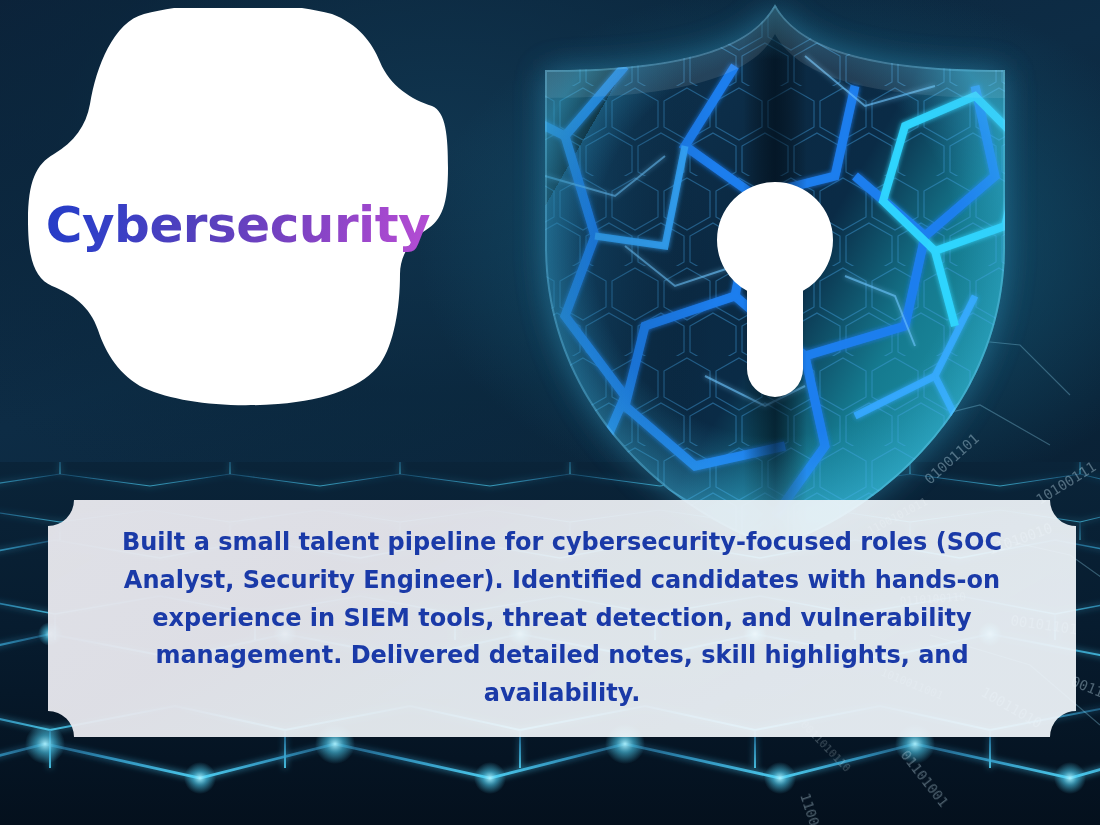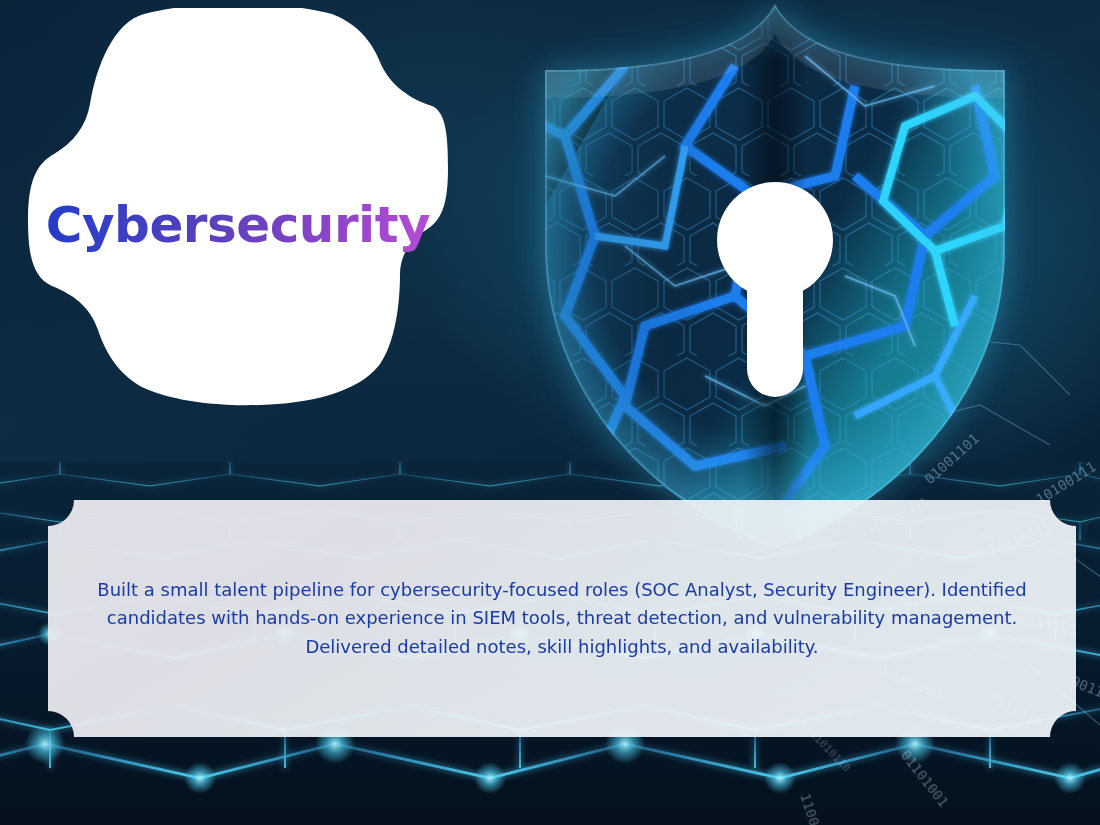--- a/index.html
+++ b/index.html
@@ -85,23 +85,23 @@
   .panel-text {
     position: absolute;
     inset: 0;
     display: flex;
     align-items: center;
     justify-content: center;
     padding: 16px 46px;
     box-sizing: border-box;
     text-align: center;
     color: #1a3aa8;
-    font-size: 18px;
+    font-size: 24px;
     line-height: 1.58;
-    font-weight: 400;
+    font-weight: 700;
   }
 </style>
 </head>
 <body>
 
 <div id="poster">
 
   <div class="bg-base"></div>
 
   <svg class="hex-perspective" viewBox="0 0 1100 363" preserveAspectRatio="none">

